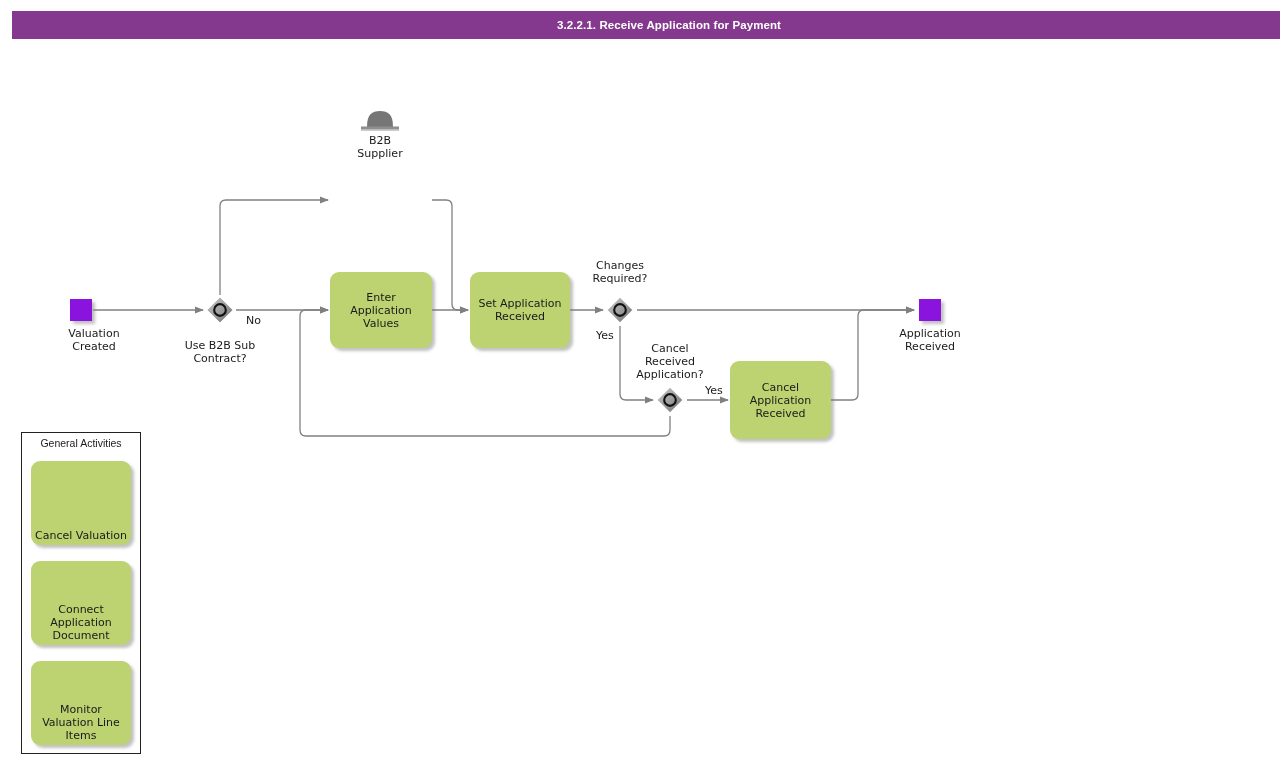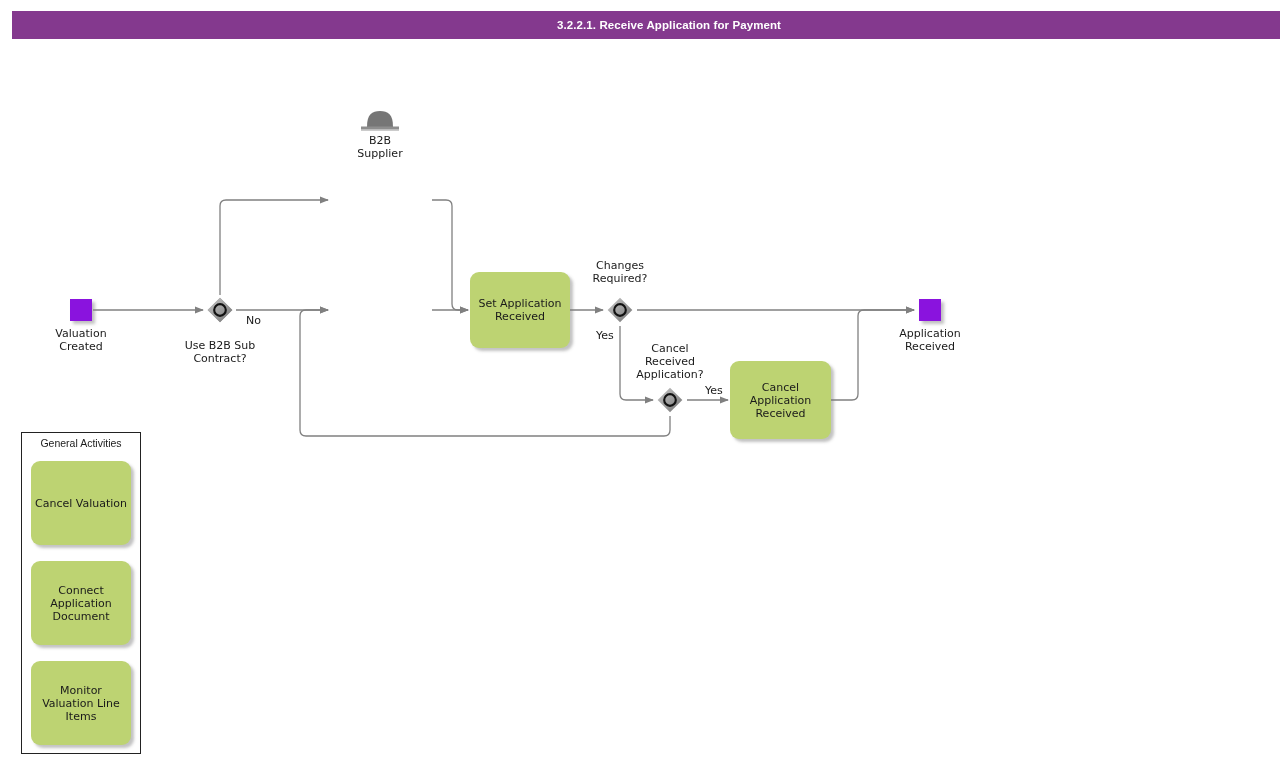--- a/index.html
+++ b/index.html
@@ -150,21 +150,21 @@
   #general-activities .ga-task {
     position: absolute;
     left: 9px;
     width: 100px;
     height: 84px;
     box-sizing: border-box;
     background: #bdd372;
     border-radius: 9px;
     box-shadow: 3px 3px 3px rgba(120,120,120,0.45);
     display: flex;
-    align-items: center;
+    align-items: flex-end;
     justify-content: center;
     text-align: center;
     font-size: 11px;
     line-height: 13px;
     color: #1a1a1a;
     padding: 3px 4px;
     font-family: "DejaVu Sans", sans-serif;
   }
 </style>
 </head>
@@ -212,34 +212,38 @@
     <svg width="44" height="27" viewBox="0 0 44 27" style="display:block;margin:0 auto;">
       <path d="M 9 20 C 9 7 14 4 22 4 C 30 4 35 7 35 20 Z" fill="#767676"></path>
       <rect x="3" y="19.5" width="38" height="2.6" fill="#8e8e8e"></rect>
       <rect x="3" y="22.1" width="38" height="1.6" fill="#b6b6b6"></rect>
     </svg>
     <div class="role-label" style="white-space: pre-line;">B2B
 Supplier</div>
   </div>
 
 
+  <div class="task" style="left:330px; top:272px; width:102px; height:76px;">
+    <span style="white-space: pre-line;">Enter Application
+Values</span>
+  </div>
 
   <div class="task" style="left:470px; top:272px; width:100px; height:76px;">
     <span style="white-space: pre-line;">Set Application
 Received</span>
   </div>
 
   <div class="task" style="left:730px; top:361px; width:101px; height:78px;">
     <span style="white-space: pre-line;">Cancel
 Application
 Received</span>
   </div>
 
   <div class="event" style="left:70px; top:299px;"></div>
-  <div class="event-label" style="left: 31px; top: 327px; width: 100px; white-space: pre-line;">Valuation
+  <div class="event-label" style="left: 44px; top: 327px; width: 100px; white-space: pre-line;">Valuation
 Created</div>
 
   <div class="event" style="left:919px; top:299px;"></div>
   <div class="event-label" style="left: 880px; top: 327px; width: 100px; white-space: pre-line;">Application
 Received</div>
 
   <svg class="gateway" style="left:205px; top:295px;" viewBox="0 0 34 34">
     <g transform="translate(2,2)">
       <polygon points="15,1 29,15 15,29 1,15" fill="#9a9a9a"></polygon>
       <polygon points="15,1 29,15 15,29 1,15" fill="url(#gwgrad1)"></polygon>

